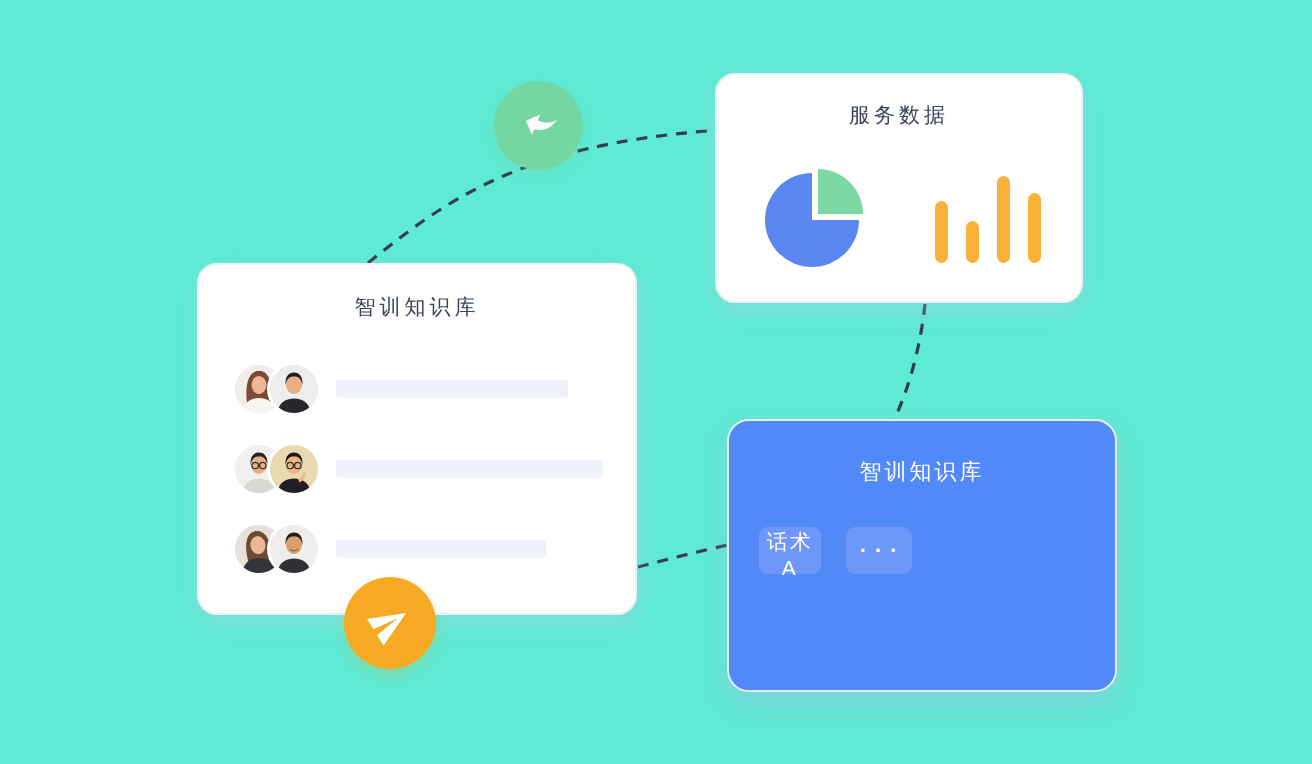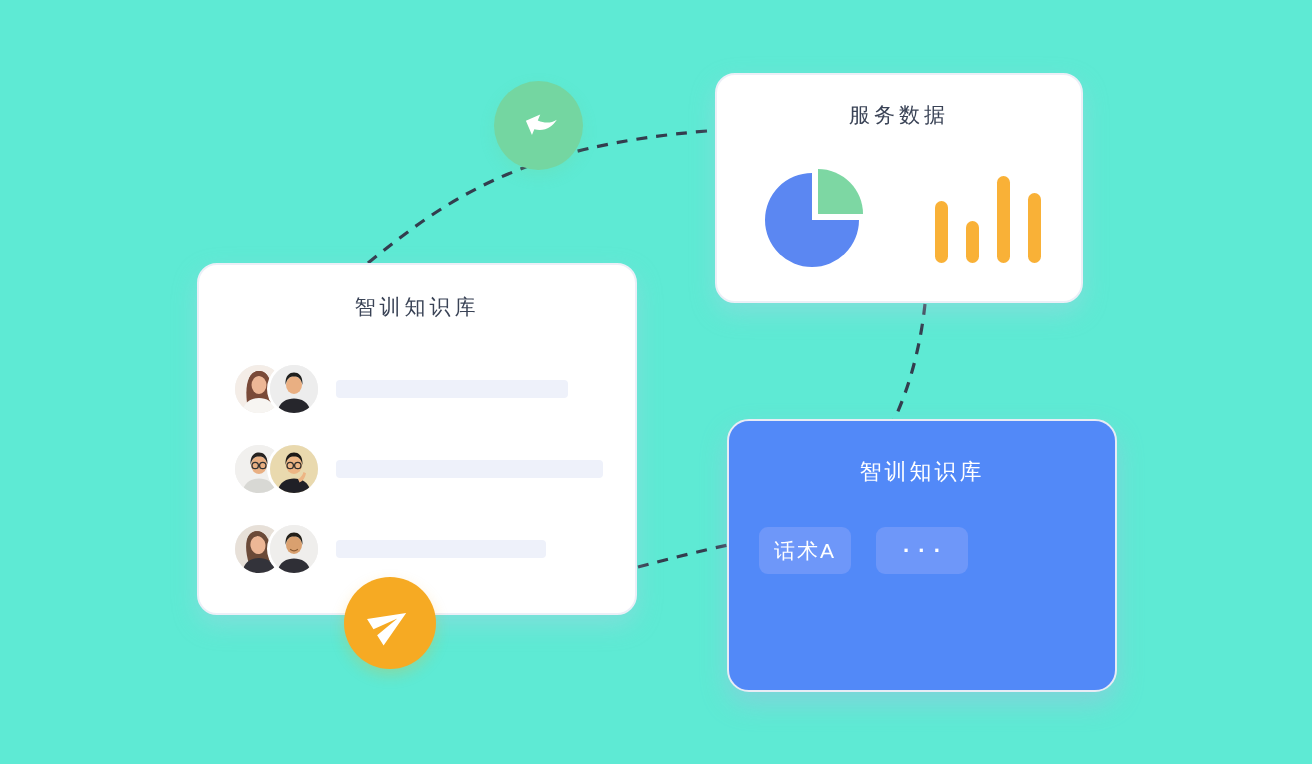--- a/index.html
+++ b/index.html
@@ -28,21 +28,21 @@
   .avatar{width:48px;height:48px;border-radius:50%;overflow:hidden;background:#eee;
           box-shadow:0 0 0 3px #ffffff;position:relative;flex:none;}
   .avatar svg{display:block;width:100%;height:100%;}
   .avatar.front{margin-left:-13px;z-index:2;}
   .ph-bar{height:18px;border-radius:4px;background:#EEF1FA;margin-left:18px;}
   
   .knowledge-card{left:727px;top:419px;width:390px;height:273px;background:#5289F8;
                   border:2px solid #E8ECF5;border-radius:22px;
                   box-shadow:0 12px 26px rgba(168,186,224,0.45);}
   .knowledge-card .card-title{color:#ffffff;padding-top:36px;font-size:22px;letter-spacing:3px;}
-  .kb-grid{display:grid;grid-template-columns:1fr 1fr 1fr;gap:26px 25px;margin:40px 30px 0 30px;}
+  .kb-grid{display:grid;grid-template-columns:1fr 1fr 1fr 1fr;gap:26px 25px;margin:40px 30px 0 30px;}
   .kb-btn{height:47px;border:none;border-radius:9px;background:#6E97F9;color:#ffffff;
           font-size:21px;letter-spacing:2px;font-family:inherit;cursor:pointer;}
   .kb-btn.ellipsis{font-size:22px;font-weight:700;letter-spacing:8px;text-indent:8px;}
   
   .bubble{position:absolute;border-radius:50%;display:flex;align-items:center;justify-content:center;z-index:3;}
   .bubble.green{left:494px;top:81px;width:89px;height:89px;background:#74D6A1;
                 box-shadow:0 6px 14px rgba(116,214,161,0.25);}
   .bubble.orange{left:344px;top:577px;width:92px;height:92px;background:#F6AA23;
                  box-shadow:0 6px 14px rgba(246,170,35,0.25);}
   .bubble svg{display:block;}

